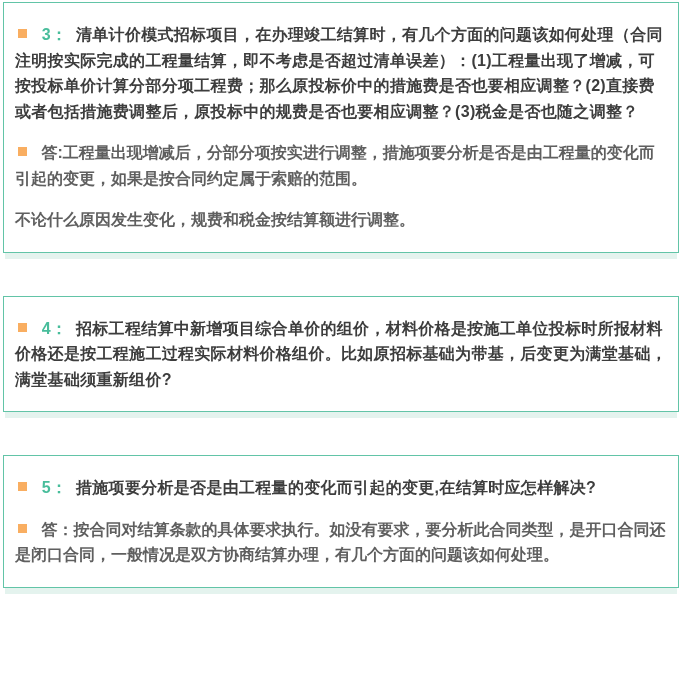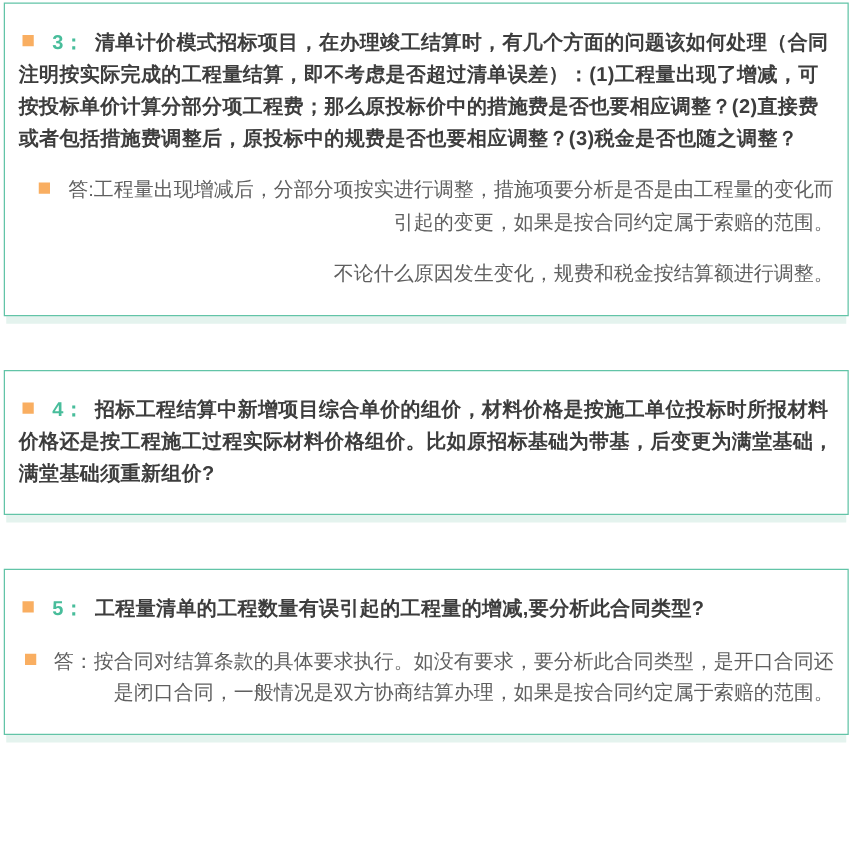--- a/index.html
+++ b/index.html
@@ -38,22 +38,21 @@
     font-weight:bold;
     letter-spacing:0.3px;
   }
   .q-num{
     color:var(--num);
     font-weight:bold;
     margin-right:4px;
   }
   .answer{
     color:var(--a-text);
-    font-weight:normal;
-    text-align:right;
+    font-weight:bold;
   }
   .bullet{
     display:inline-block;
     width:9px;
     height:9px;
     background:var(--bullet);
     margin:0 10px 0 3px;
     vertical-align:2px;
   }
 </style>
@@ -80,19 +79,19 @@
     <span class="bullet"></span>
     <span class="q-num">4：</span>
     <span class="q-text">招标工程结算中新增项目综合单价的组价，材料价格是按施工单位投标时所报材料价格还是按工程施工过程实际材料价格组价。比如原招标基础为带基，后变更为满堂基础，满堂基础须重新组价?</span>
   </p>
 </section>
 
 <section class="card">
   <p class="question">
     <span class="bullet"></span>
     <span class="q-num">5：</span>
-    <span class="q-text">工程量清单的工程数量有误引起的工程量的增减,要分析此合同类型?</span>
+    <span class="q-text">措施项要分析是否是由工程量的变化而引起的变更,在结算时应怎样解决?</span>
   </p>
   <p class="answer">
     <span class="bullet"></span>
-    <span class="a-text">答：按合同对结算条款的具体要求执行。如没有要求，要分析此合同类型，是开口合同还是闭口合同，一般情况是双方协商结算办理，如果是按合同约定属于索赔的范围。</span>
+    <span class="a-text">答：按合同对结算条款的具体要求执行。如没有要求，要分析此合同类型，是开口合同还是闭口合同，一般情况是双方协商结算办理，有几个方面的问题该如何处理。</span>
   </p>
 </section>
 
 </body></html>

